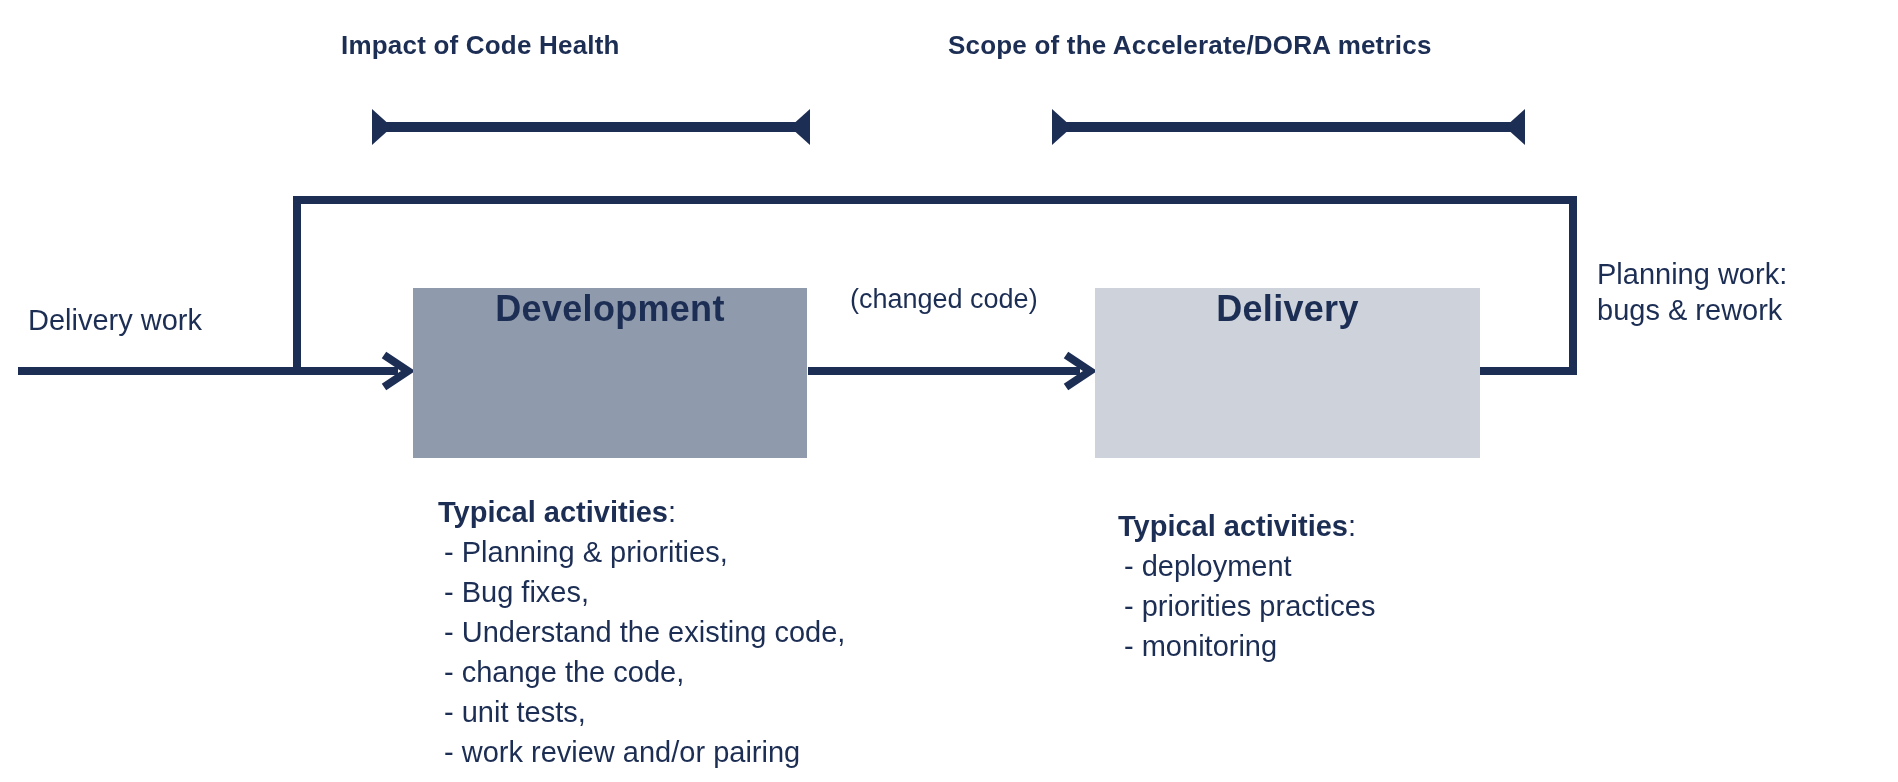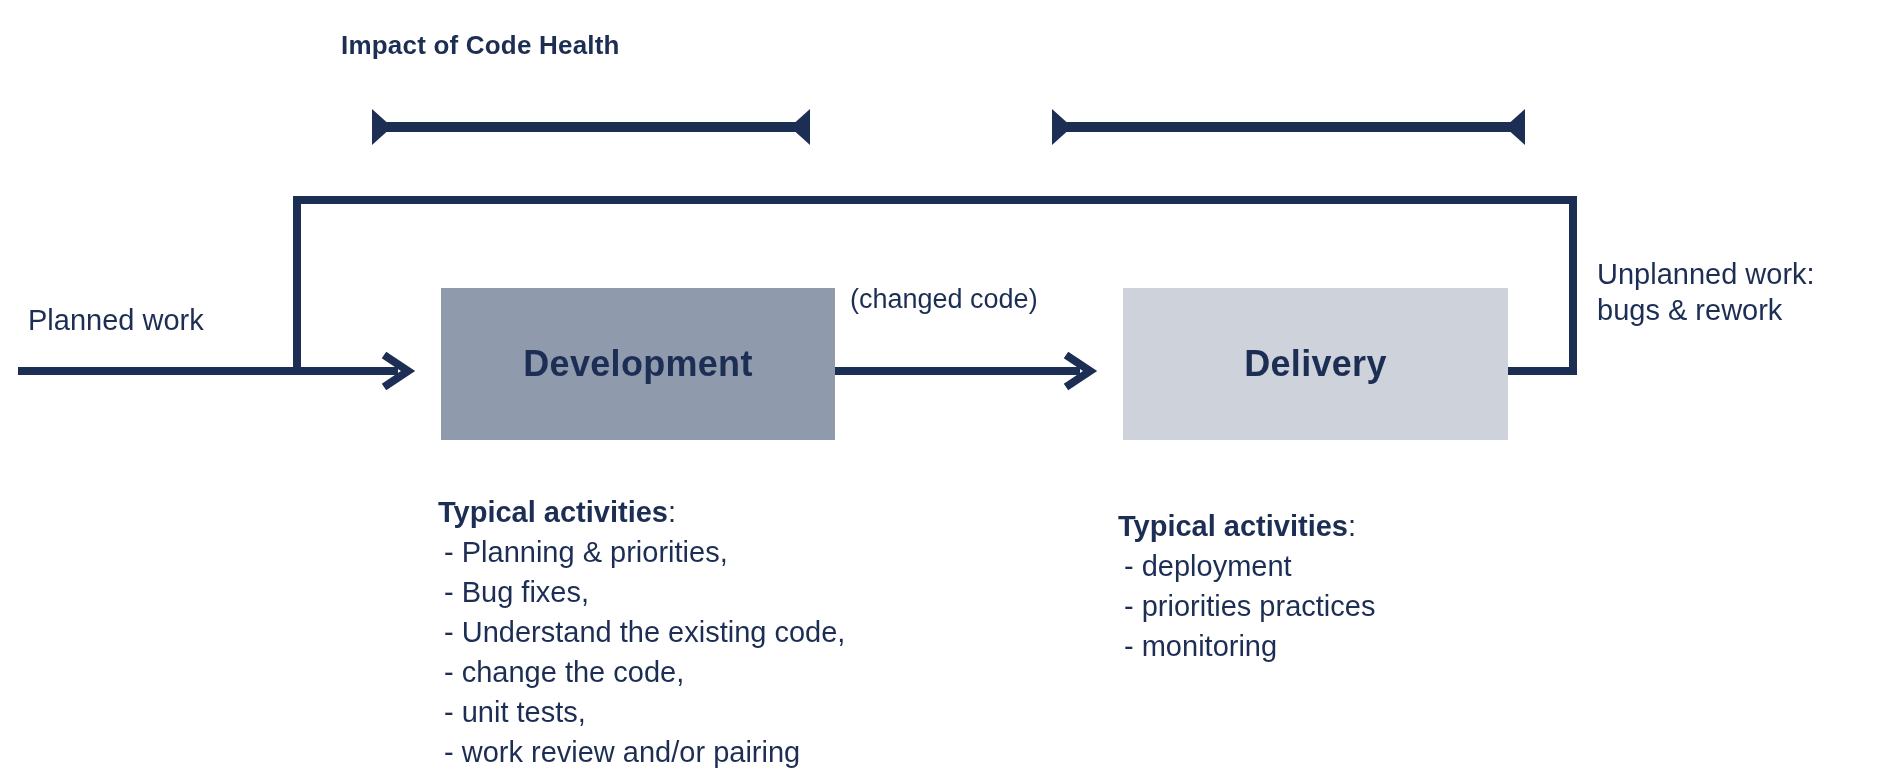--- a/index.html
+++ b/index.html
@@ -44,25 +44,23 @@
     position: absolute;
     top: 30px;
     font-size: 26px;
     font-weight: bold;
     white-space: nowrap;
     letter-spacing: 0.2px;
   }
   .flow-box {
     position: absolute;
     top: 288px;
-    height: 152px;
+    height: 170px;
     display: flex;
-    align-items: center;
     justify-content: center;
-    margin-left: 28px;
   }
   .flow-box .box-label {
     font-size: 36px;
     font-weight: bold;
     letter-spacing: 0.3px;
   }
   .dev-box { left: 413px; width: 394px; background: var(--devBoxFill); }
   .delivery-box { left: 1095px; width: 385px; background: var(--deliveryBoxFill); }
   .edge-label { position: absolute; font-size: 29px; line-height: 36px; white-space: nowrap; }
   .planned-label { left: 28px; top: 302px; }
@@ -79,20 +77,21 @@
   .activities .item { padding-left: 6px; }
   .dev-activities { left: 438px; top: 492px; }
   .delivery-activities { left: 1118px; top: 506px; }
 </style>
 </head>
 <body>
 
 <div class="canvas">
 
   <div class="bracket-title abs" style="left:341px;">Impact of Code Health</div>
+  <div class="bracket-title abs" style="left:948px;">Scope of the Accelerate/DORA metrics</div>
 
   <svg class="overlay" viewBox="0 0 1898 782">
 
     <g>
       <path class="bracket-line" d="M 372 127 H 810"></path>
       <polygon class="fill-navy" points="372,109 372,145 392,127"></polygon>
       <polygon class="fill-navy" points="810,109 810,145 790,127"></polygon>
     </g>
 
     <g>
@@ -114,28 +113,28 @@
     <path class="stroke-line" d="M 1480 371 H 1573 V 200 H 297 V 371"></path>
   </svg>
 
   <div class="flow-box dev-box">
     <span class="box-label">Development</span>
   </div>
   <div class="flow-box delivery-box">
     <span class="box-label">Delivery</span>
   </div>
 
-  <div class="edge-label planned-label">Planned work</div>
+  <div class="edge-label planned-label">Delivery work</div>
 
   <div class="edge-label commits-label">
     <div>(changed code)</div>
   </div>
 
   <div class="edge-label unplanned-label">
-    <div>Unplanned work:</div>
+    <div>Planning work:</div>
     <div>bugs &amp; rework</div>
   </div>
 
   <div class="activities dev-activities">
     <div class="heading"><span>Typical activities</span><span class="colon">:</span></div>
     <div class="item">- Planning &amp; priorities,</div>
     <div class="item">- Bug fixes,</div>
     <div class="item">- Understand the existing code,</div>
     <div class="item">- change the code,</div>
     <div class="item">- unit tests,</div>

